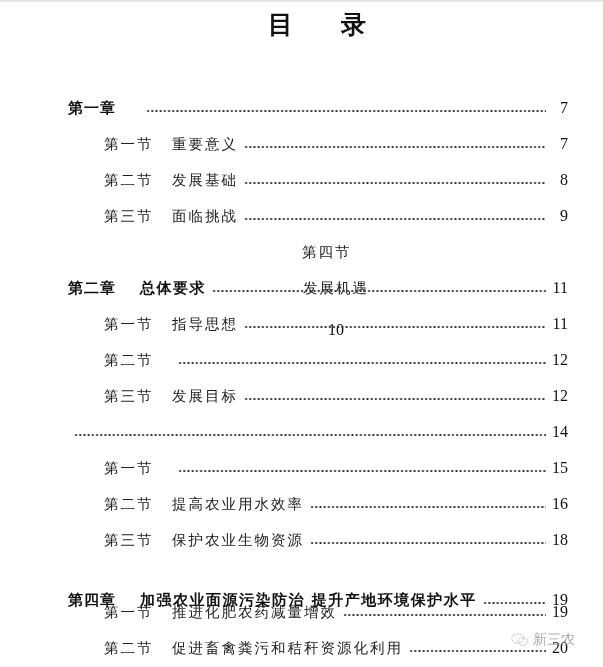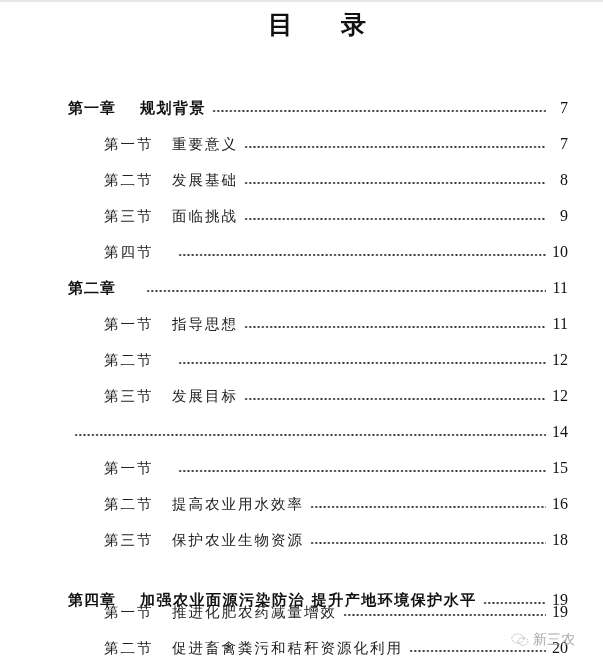--- a/index.html
+++ b/index.html
@@ -121,21 +121,20 @@
 
 <div class="title">
   <span class="t1">目</span>
   <span class="t2">录</span>
 </div>
 
 <div class="toc">
 
   <div class="row chapter" style="top:0px;">
     <span class="num">第一章</span>
-    <span class="label">规划背景</span>
     <span class="leader"></span>
     <span class="page">7</span>
   </div>
 
   <div class="row section" style="top:36px;">
     <span class="num">第一节</span>
     <span class="label">重要意义</span>
     <span class="leader"></span>
     <span class="page">7</span>
   </div>
@@ -147,28 +146,30 @@
     <span class="page">8</span>
   </div>
 
   <div class="row section" style="top:108px;">
     <span class="num">第三节</span>
     <span class="label">面临挑战</span>
     <span class="leader"></span>
     <span class="page">9</span>
   </div>
 
-  <div class="row section" style="top:144px;">
+  <div class="row section" style="top:144px;flex-direction:column;">
     <span class="num">第四节</span>
+    <span class="label">发展机遇</span>
     <span class="leader"></span>
     <span class="page">10</span>
   </div>
 
   <div class="row chapter" style="top:180px;">
     <span class="num">第二章</span>
+    <span class="label">总体要求</span>
     <span class="leader"></span>
     <span class="page">11</span>
   </div>
 
   <div class="row section" style="top:216px;">
     <span class="num">第一节</span>
     <span class="label">指导思想</span>
     <span class="leader"></span>
     <span class="page">11</span>
   </div>

